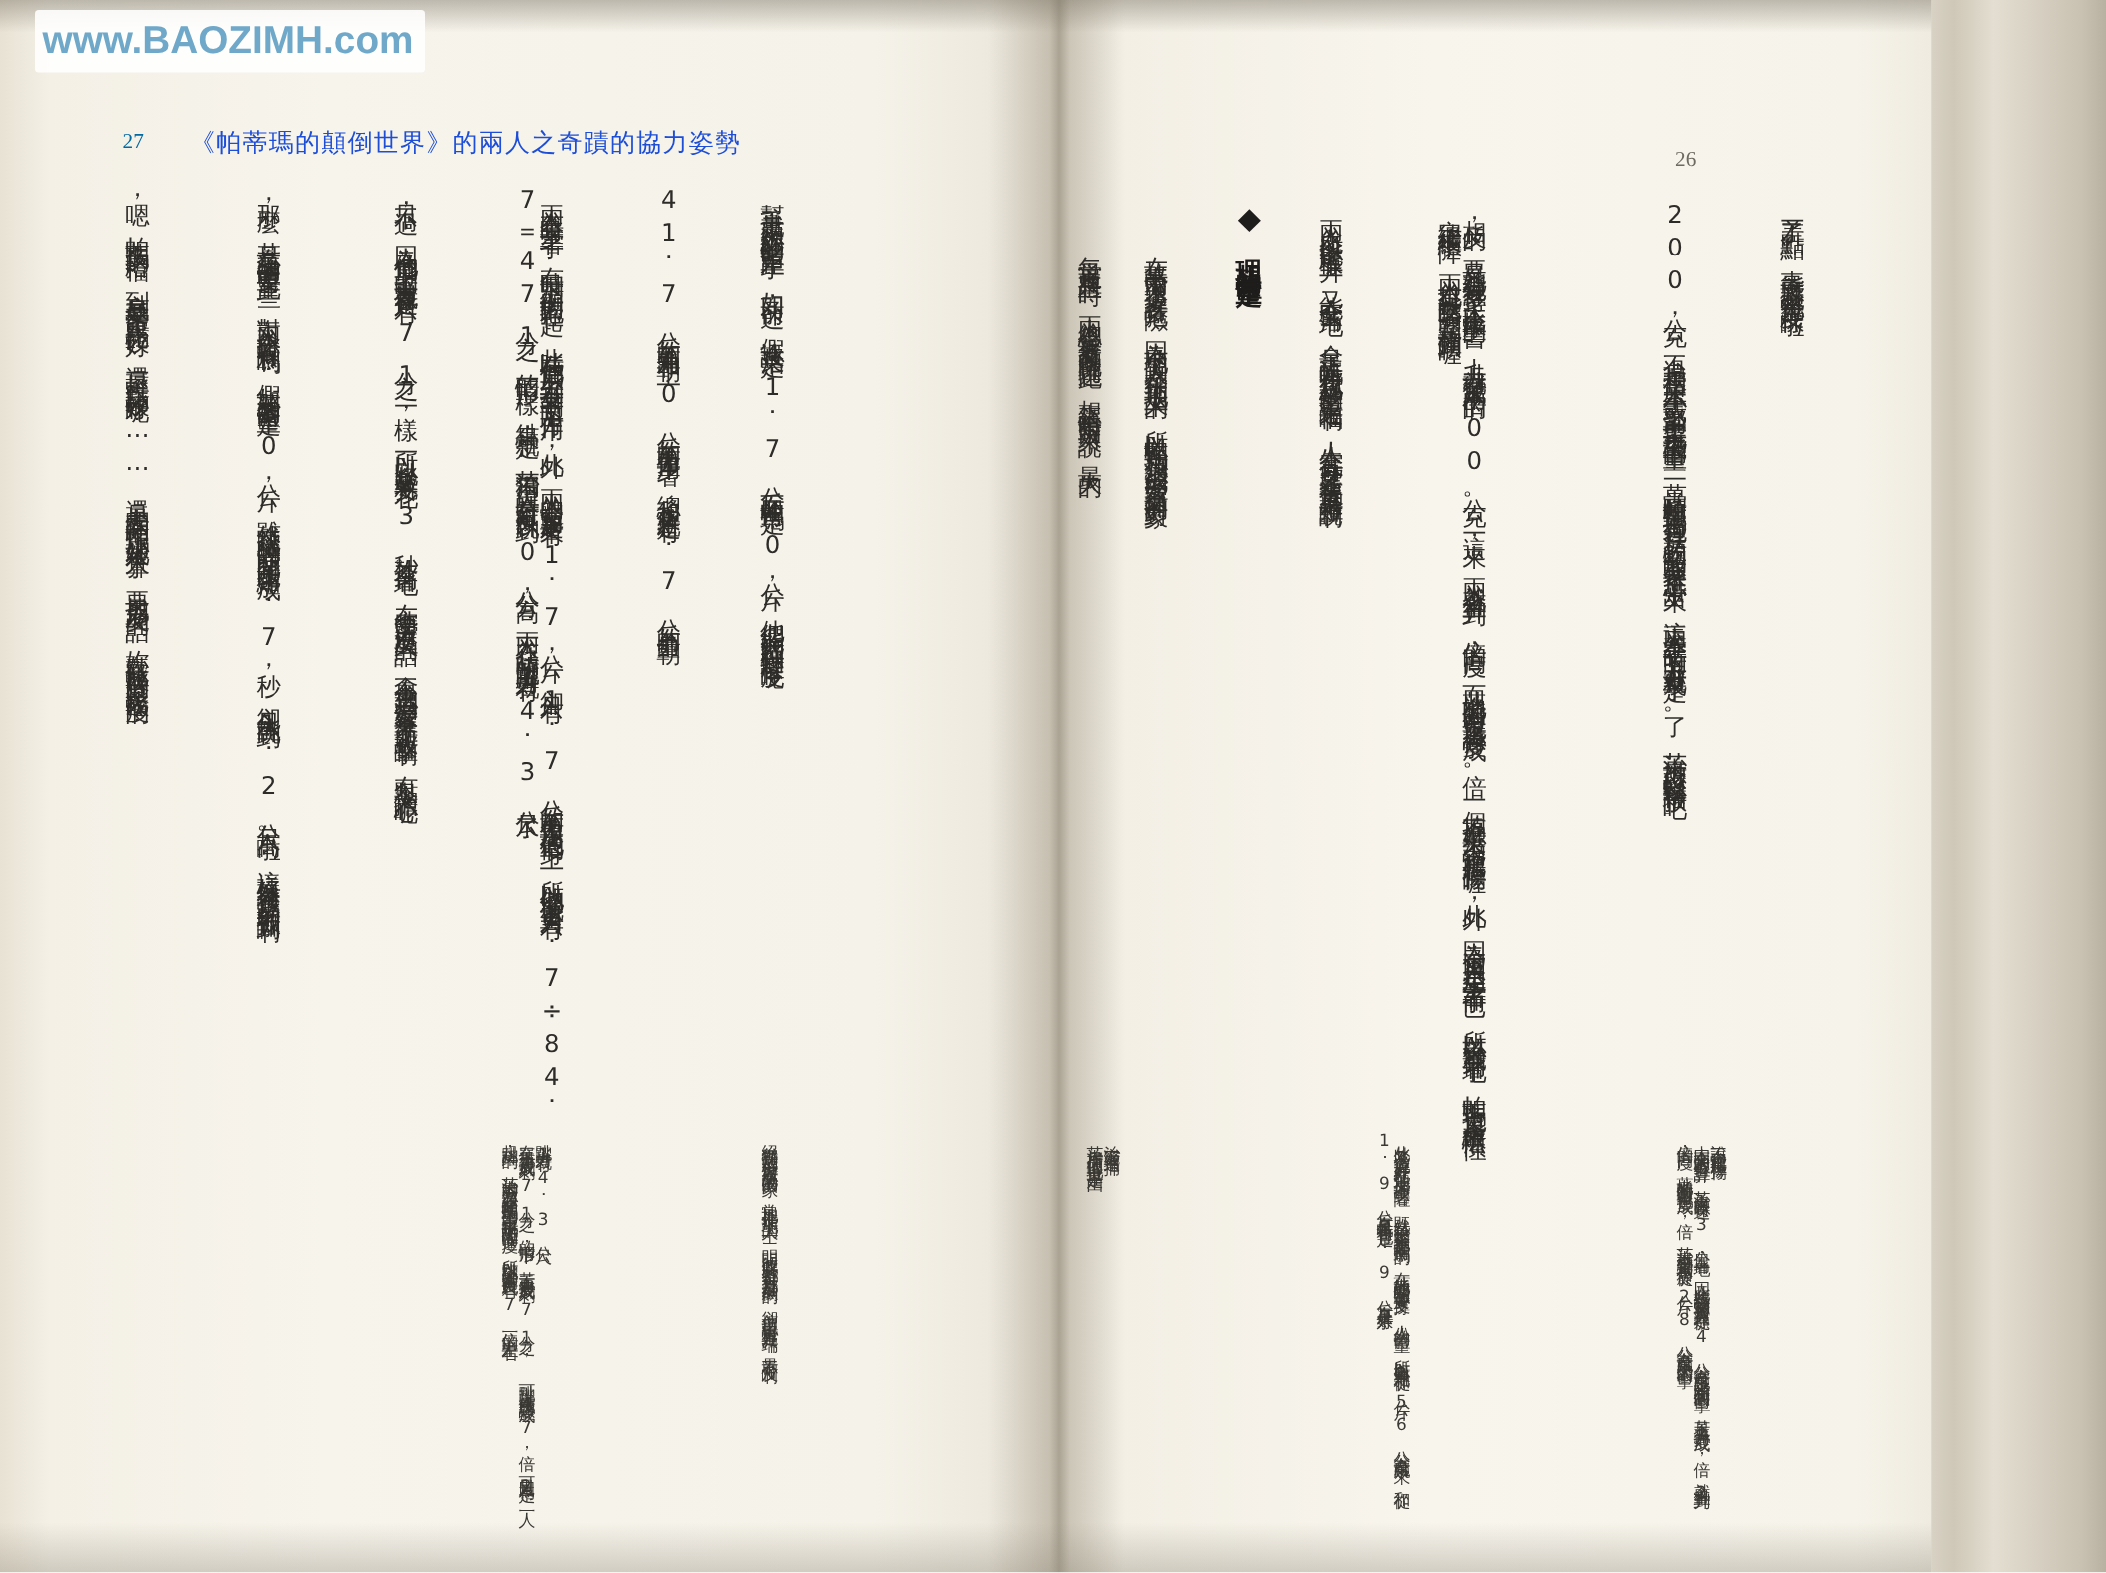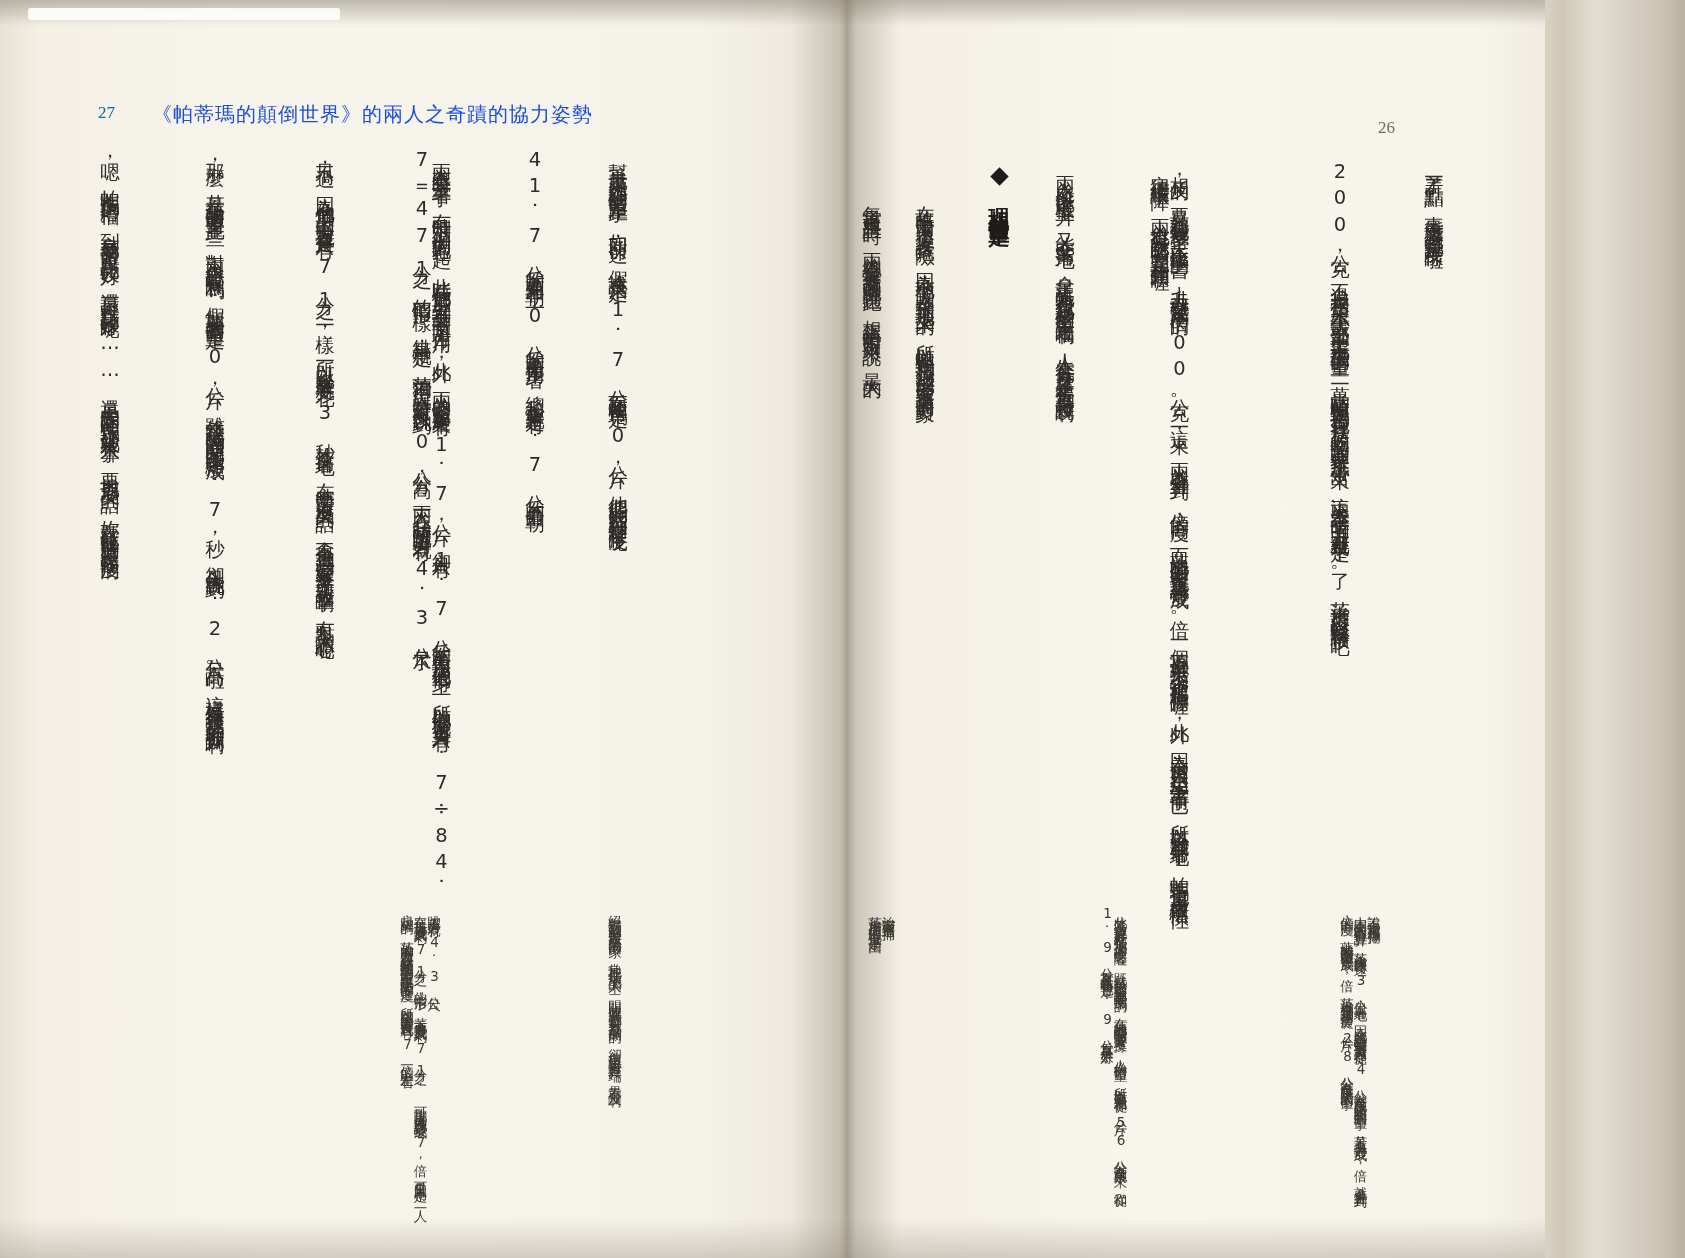--- a/index.html
+++ b/index.html
@@ -90,21 +90,21 @@
     position: absolute;
     left: 152px; top: 101px;
     font-size: 20px;
     color: #1d4ed8;
     letter-spacing: 1px;
     font-family: "DejaVu Sans", sans-serif;
     white-space: nowrap;
   }
   .page-num-right {
     position: absolute;
-    left: 1378px; top: 118px;
+    left: 1340px; top: 118px;
     font-size: 17px;
     color: #6d6a61;
     font-family: "Liberation Serif", serif;
   }
 
   
   .vcol {
     position: absolute;
     writing-mode: vertical-rl;
     text-orientation: upright;
@@ -146,20 +146,21 @@
 
 <div class="page">
   <div class="paper-left"></div>
   <div class="paper-right"></div>
   <div class="book-edge"></div>
   <div class="gutter"></div>
   <div class="top-shadow"></div>
   <div class="bottom-shadow"></div>
 
   <div class="watermark">
+    <div class="wm-line2">www.BAOZIMH.com</div>
   </div>
 
   <div class="page-num-left">27</div>
   <div class="header-title-left">《帕蒂瑪的顛倒世界》的兩人之奇蹟的協力姿勢</div>
 
   <div class="page-num-right">26</div>
 
   <div class="diamond" style="left: 993px; top: 170px;"></div>
   <div class="section-head" style="left: 985px; top: 190px;">理想的體重是？</div>
 

